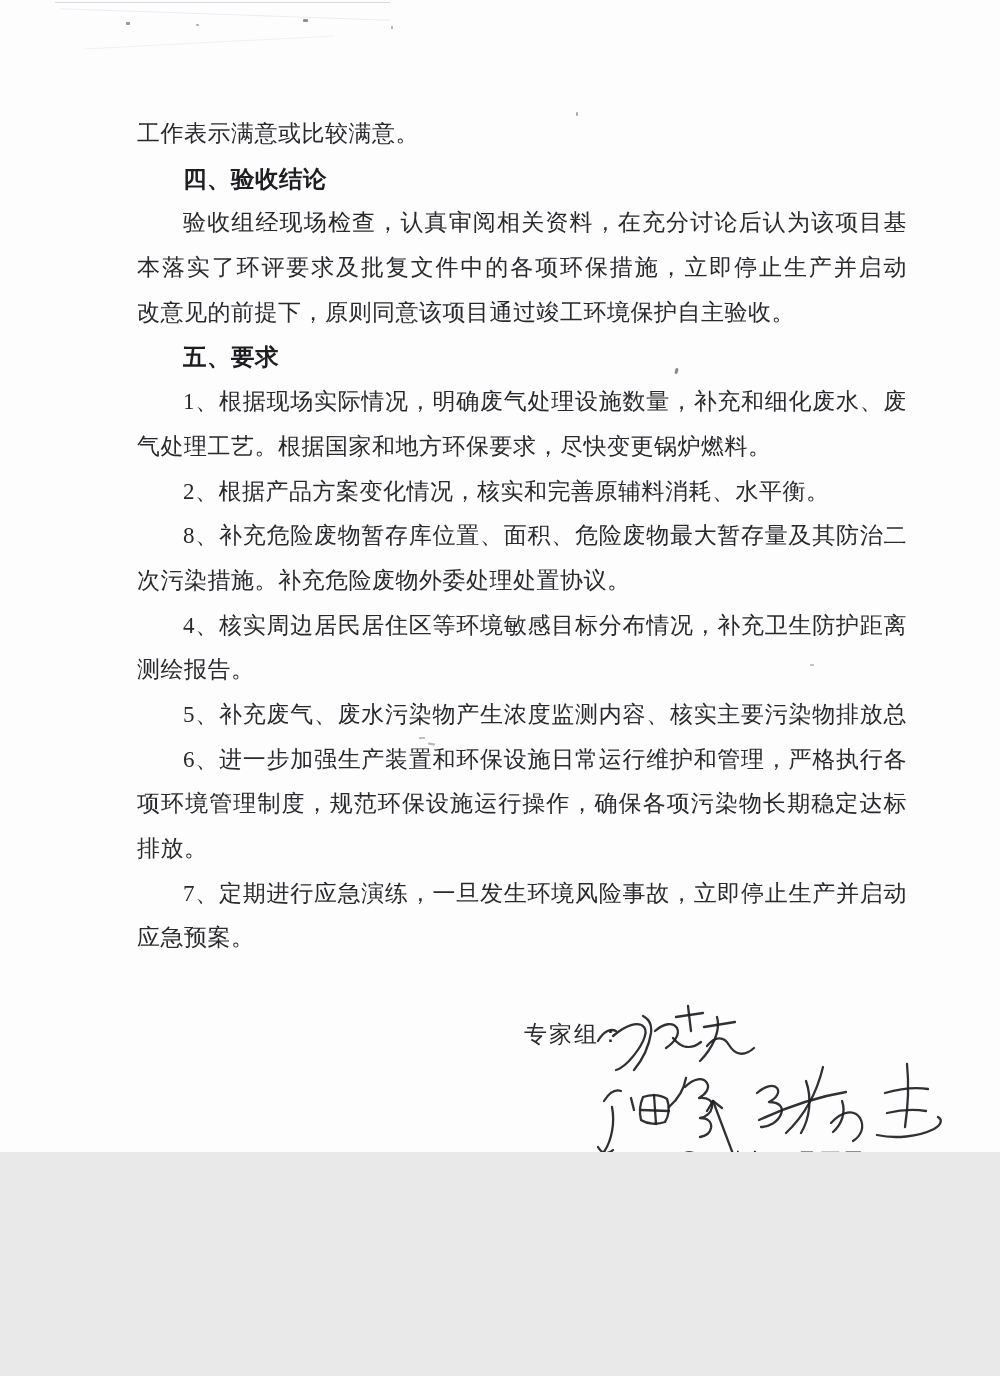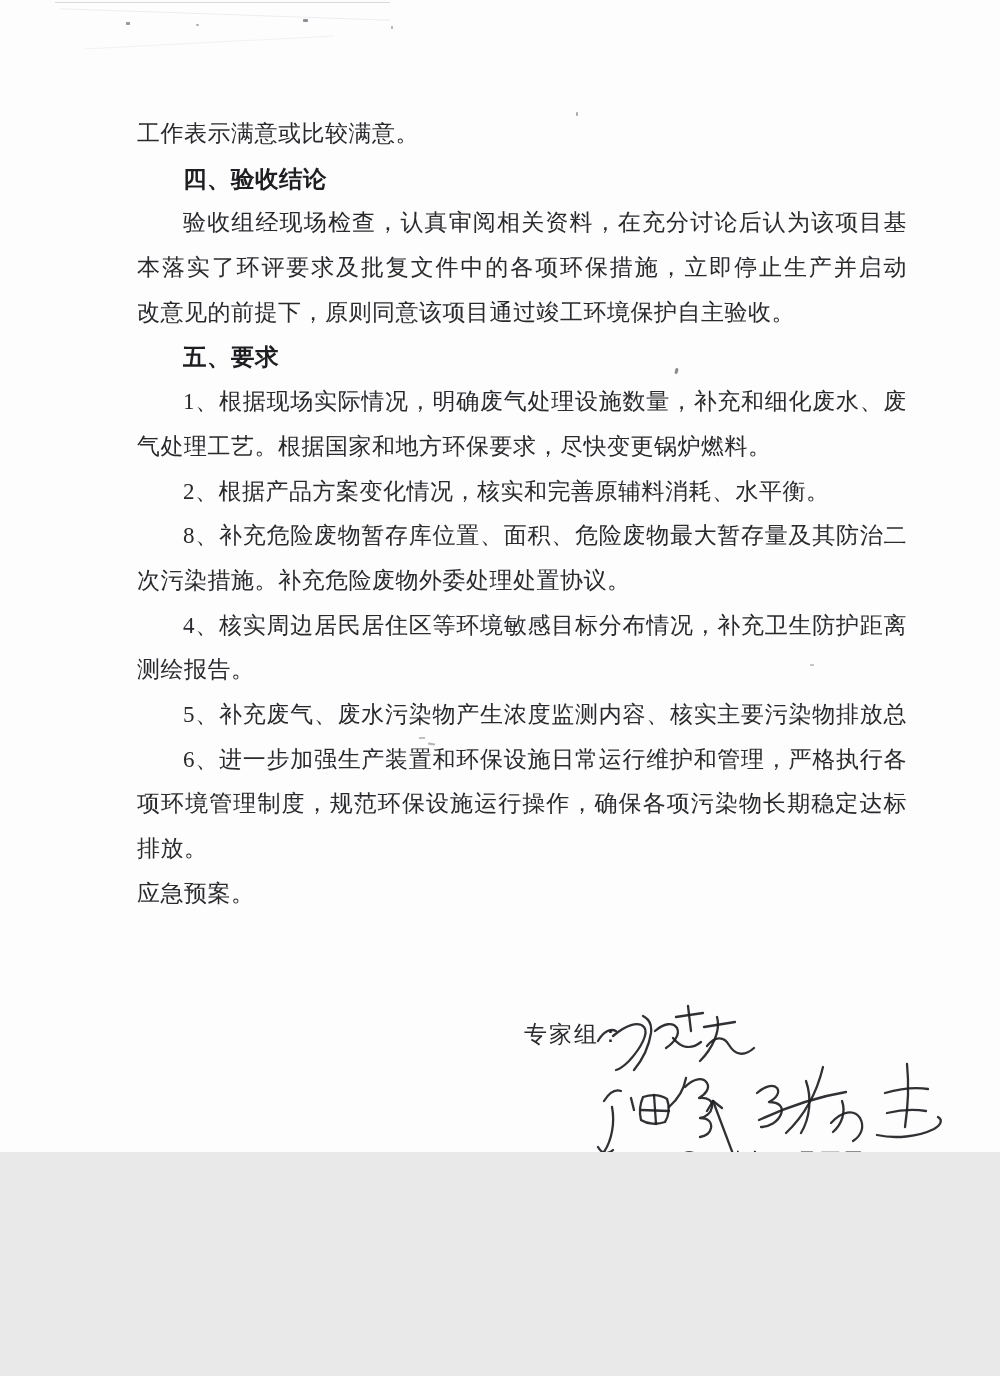--- a/index.html
+++ b/index.html
@@ -107,20 +107,21 @@
       <div class="line">气处理工艺。根据国家和地方环保要求，尽快变更锅炉燃料。</div>
       <div class="line indent">2、根据产品方案变化情况，核实和完善原辅料消耗、水平衡。</div>
       <div class="line indent fill">8、补充危险废物暂存库位置、面积、危险废物最大暂存量及其防治二</div>
       <div class="line">次污染措施。补充危险废物外委处理处置协议。</div>
       <div class="line indent fill">4、核实周边居民居住区等环境敏感目标分布情况，补充卫生防护距离</div>
       <div class="line">测绘报告。</div>
       <div class="line indent fill">5、补充废气、废水污染物产生浓度监测内容、核实主要污染物排放总</div>
       <div class="line indent fill">6、进一步加强生产装置和环保设施日常运行维护和管理，严格执行各</div>
       <div class="line fill">项环境管理制度，规范环保设施运行操作，确保各项污染物长期稳定达标</div>
       <div class="line">排放。</div>
+      <div class="line indent fill">7、定期进行应急演练，一旦发生环境风险事故，立即停止生产并启动</div>
       <div class="line">应急预案。</div>
     </div>
 
   <div class="sig-label">专家组：</div>
 
   <svg class="signatures" width="380" height="190" viewBox="575 995 380 190">
     <g>
       <path d="M598,1041 c5,-9 12,-13 18,-10"></path>
       <path d="M613,1036 c13,-11 25,-15 31,-9 c5,6 -3,21 -15,34 c-5,5 -9,8 -13,9"></path>
       <path d="M643,1016 c6,3 9,9 8,17 c-2,13 -8,26 -17,37"></path>

